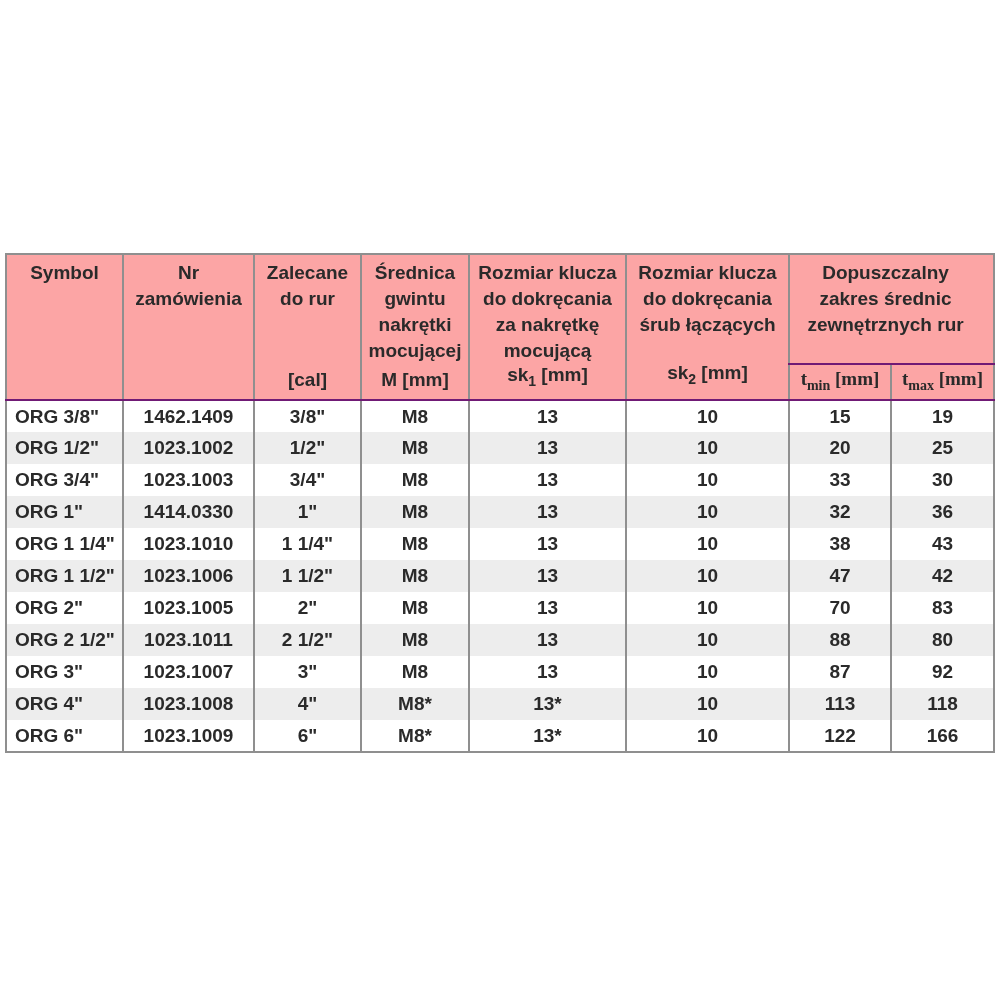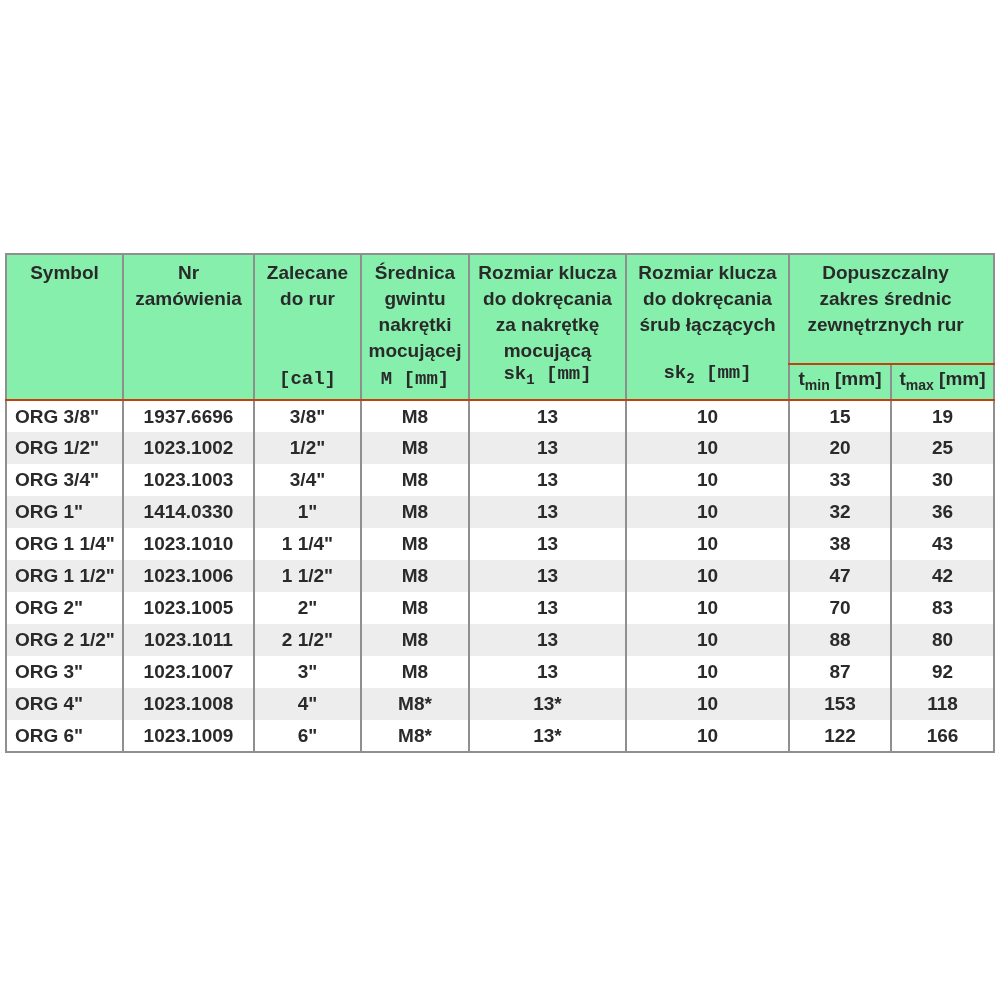--- a/index.html
+++ b/index.html
@@ -16,41 +16,41 @@
     position: absolute; left: 5px; top: 253px;
     width: 988px;
     border-collapse: collapse;
     table-layout: fixed;
     border: 2px solid #8f8f8f;
     font-weight: bold;
   }
   th, td { border-left: 2px solid #8f8f8f; padding: 0; font-weight: bold; }
 
   thead th {
-    background: #86efac;
-    border-bottom: 2px solid #c2410c;
+    background: #fca5a5;
+    border-bottom: 2px solid #701a75;
     font-size: 19px;
     vertical-align: top;
   }
   thead tr.hdr-main { height: 110px; }
   thead tr.hdr-sub  { height: 36px; }
 
   .hv {
     height: 142px;
     display: flex; flex-direction: column;
     justify-content: space-between; align-items: center;
     padding: 5px 2px 7px 2px;
   }
   .grp-inner { padding: 5px 14px 0 2px; }
   .lab { width: 100%; text-align: center; line-height: 26px; }
-  .unit { text-align: center; line-height: 21px; white-space: nowrap; font-family: Liberation Mono, monospace; }
+  .unit { text-align: center; line-height: 21px; white-space: nowrap; }
 
   thead tr.hdr-sub th {
     vertical-align: middle; text-align: center;
-    line-height: 21px; white-space: nowrap;
+    line-height: 21px; white-space: nowrap; font-family: Liberation Serif, serif;
   }
   .sb { font-size: 14px; vertical-align: sub; }
 
   tbody tr { height: 32px; background: #ffffff; }
   tbody tr.alt { background: #ededed; }
   tbody td { font-size: 19px; text-align: center; vertical-align: middle; }
   tbody td.sym { text-align: left; padding-left: 8px; }
 </style>
 </head>
 <body>
@@ -113,21 +113,21 @@
       </tr>
       <tr class="hdr-sub">
         <th><span>t</span><span class="sb">min</span><span> [mm]</span></th>
         <th><span>t</span><span class="sb">max</span><span> [mm]</span></th>
       </tr>
     </thead>
     <tbody>
 
     <tr>
         <td class="sym">ORG 3/8"</td>
-        <td>1937.6696</td>
+        <td>1462.1409</td>
         <td>3/8"</td>
         <td>M8</td>
         <td>13</td>
         <td>10</td>
         <td>15</td>
         <td>19</td>
       </tr>
         <tr class="alt">
         <td class="sym">ORG 1/2"</td>
         <td>1023.1002</td>
@@ -208,21 +208,21 @@
         <td>87</td>
         <td>92</td>
       </tr>
         <tr class="alt">
         <td class="sym">ORG 4"</td>
         <td>1023.1008</td>
         <td>4"</td>
         <td>M8*</td>
         <td>13*</td>
         <td>10</td>
-        <td>153</td>
+        <td>113</td>
         <td>118</td>
       </tr>
         <tr>
         <td class="sym">ORG 6"</td>
         <td>1023.1009</td>
         <td>6"</td>
         <td>M8*</td>
         <td>13*</td>
         <td>10</td>
         <td>122</td>

